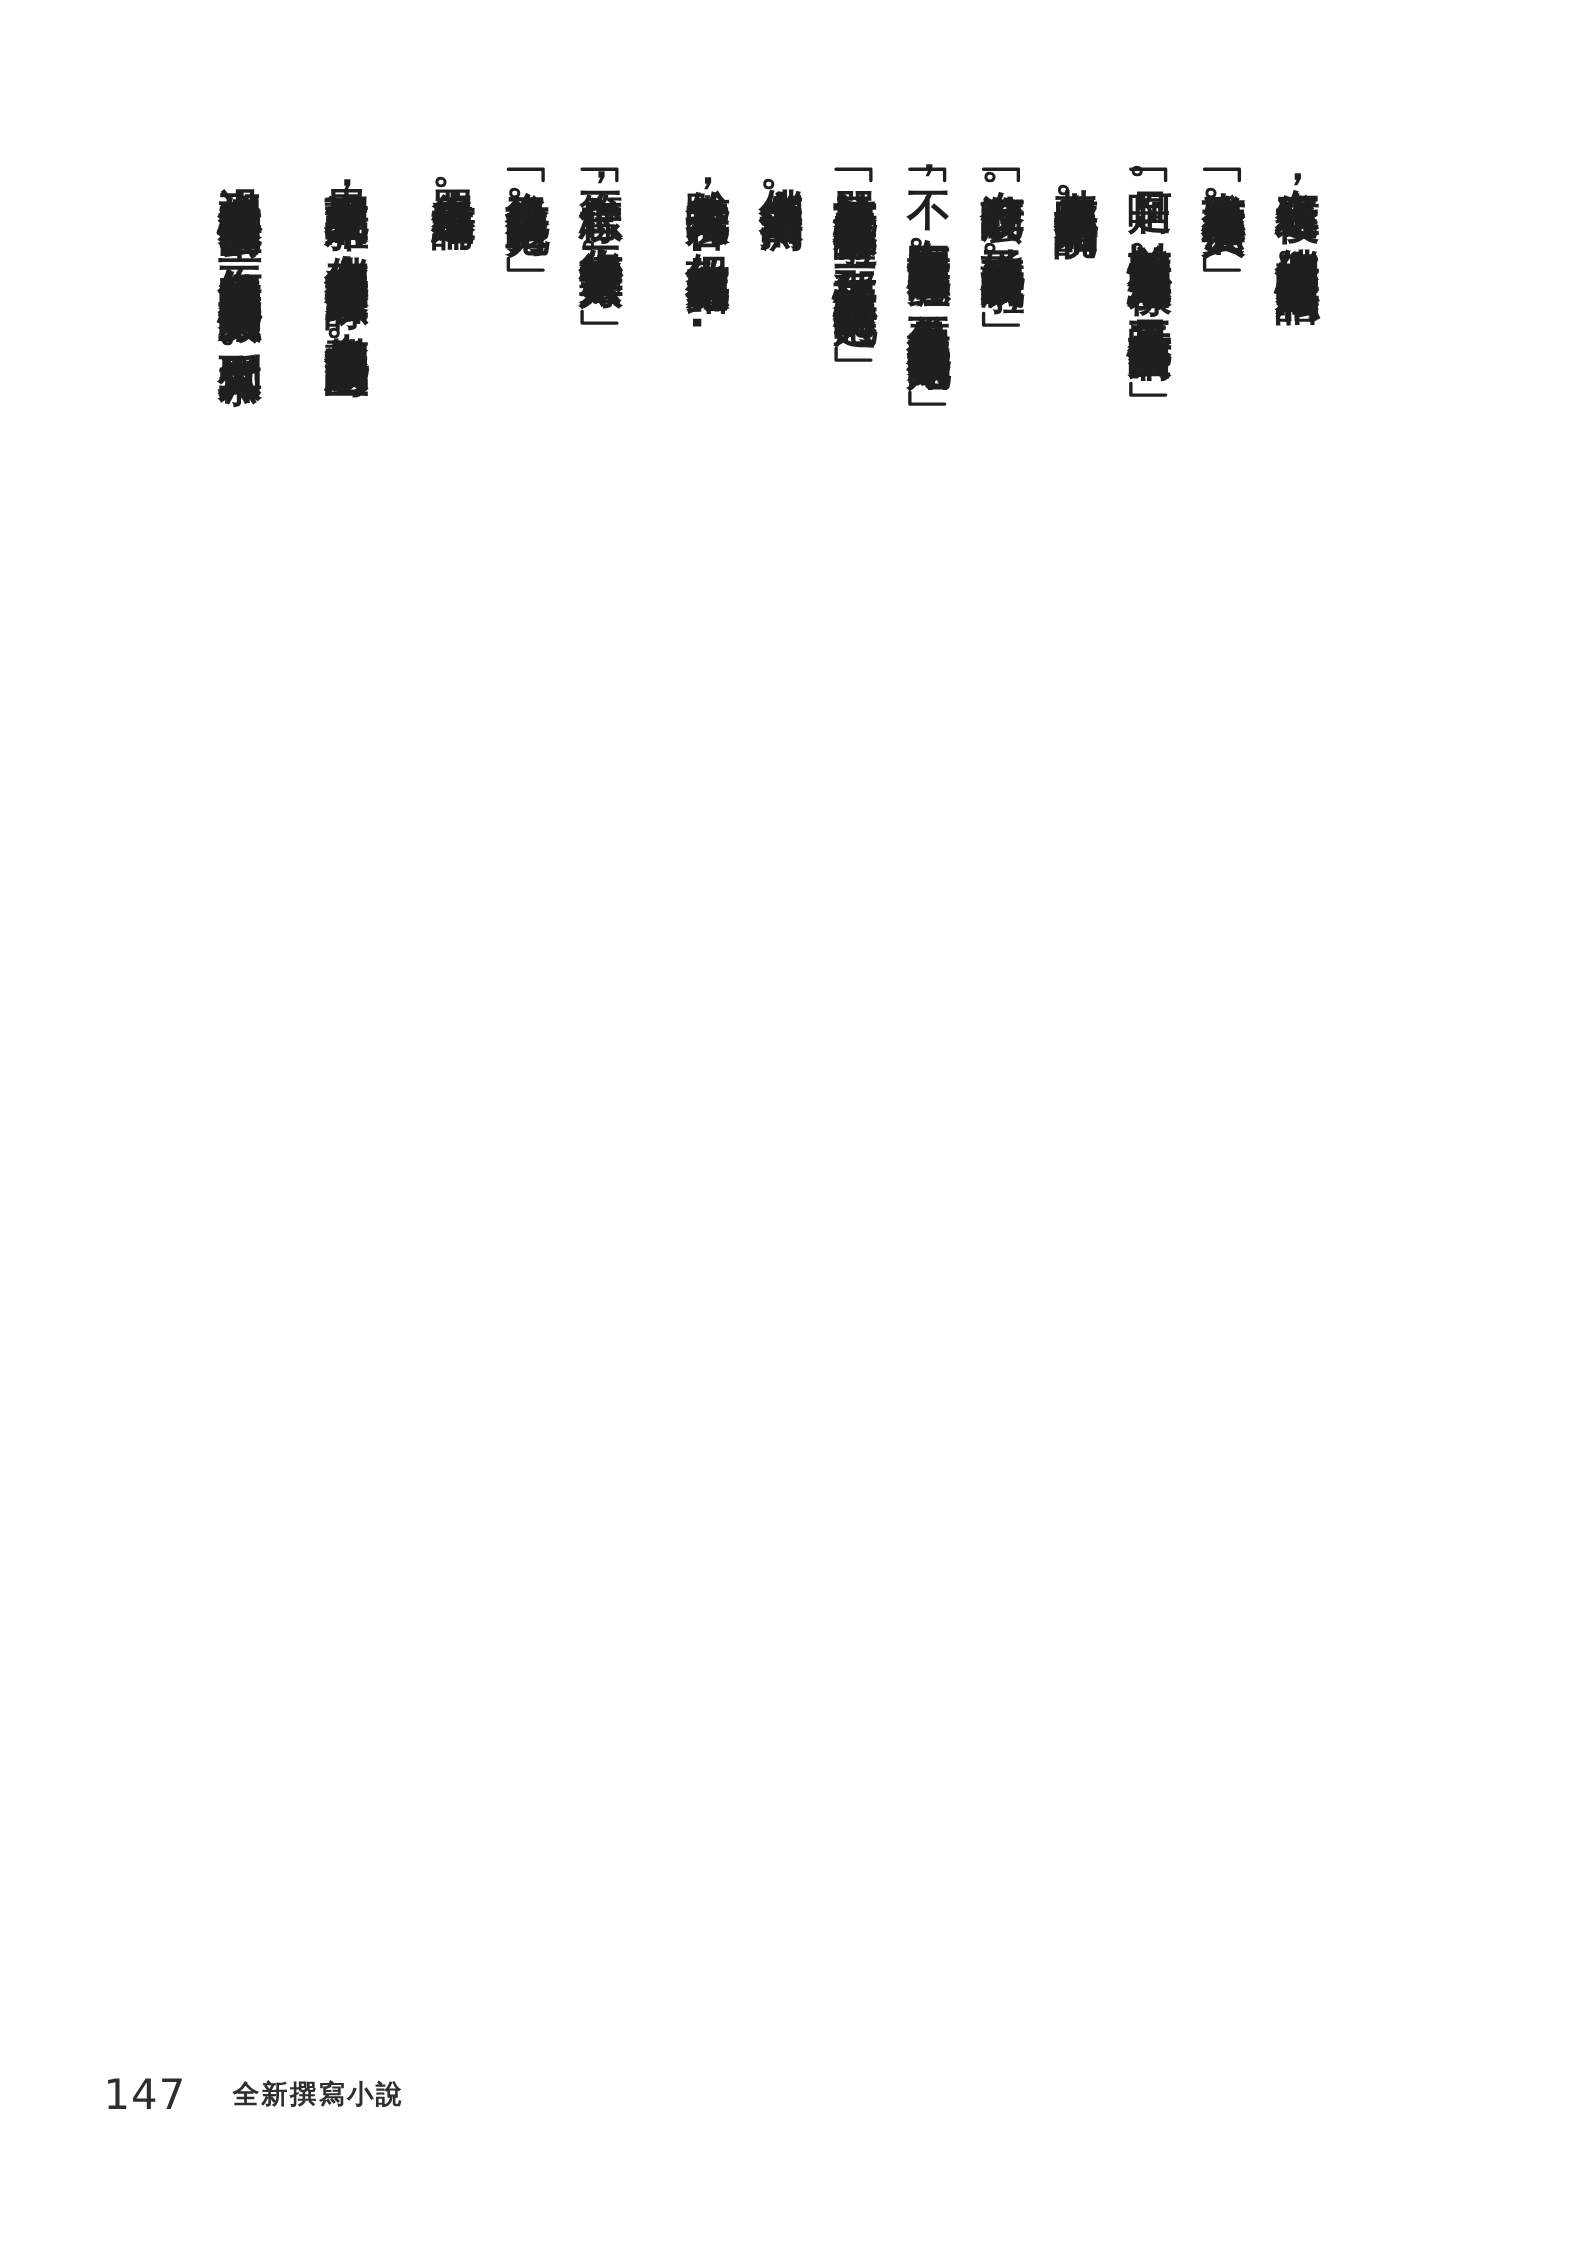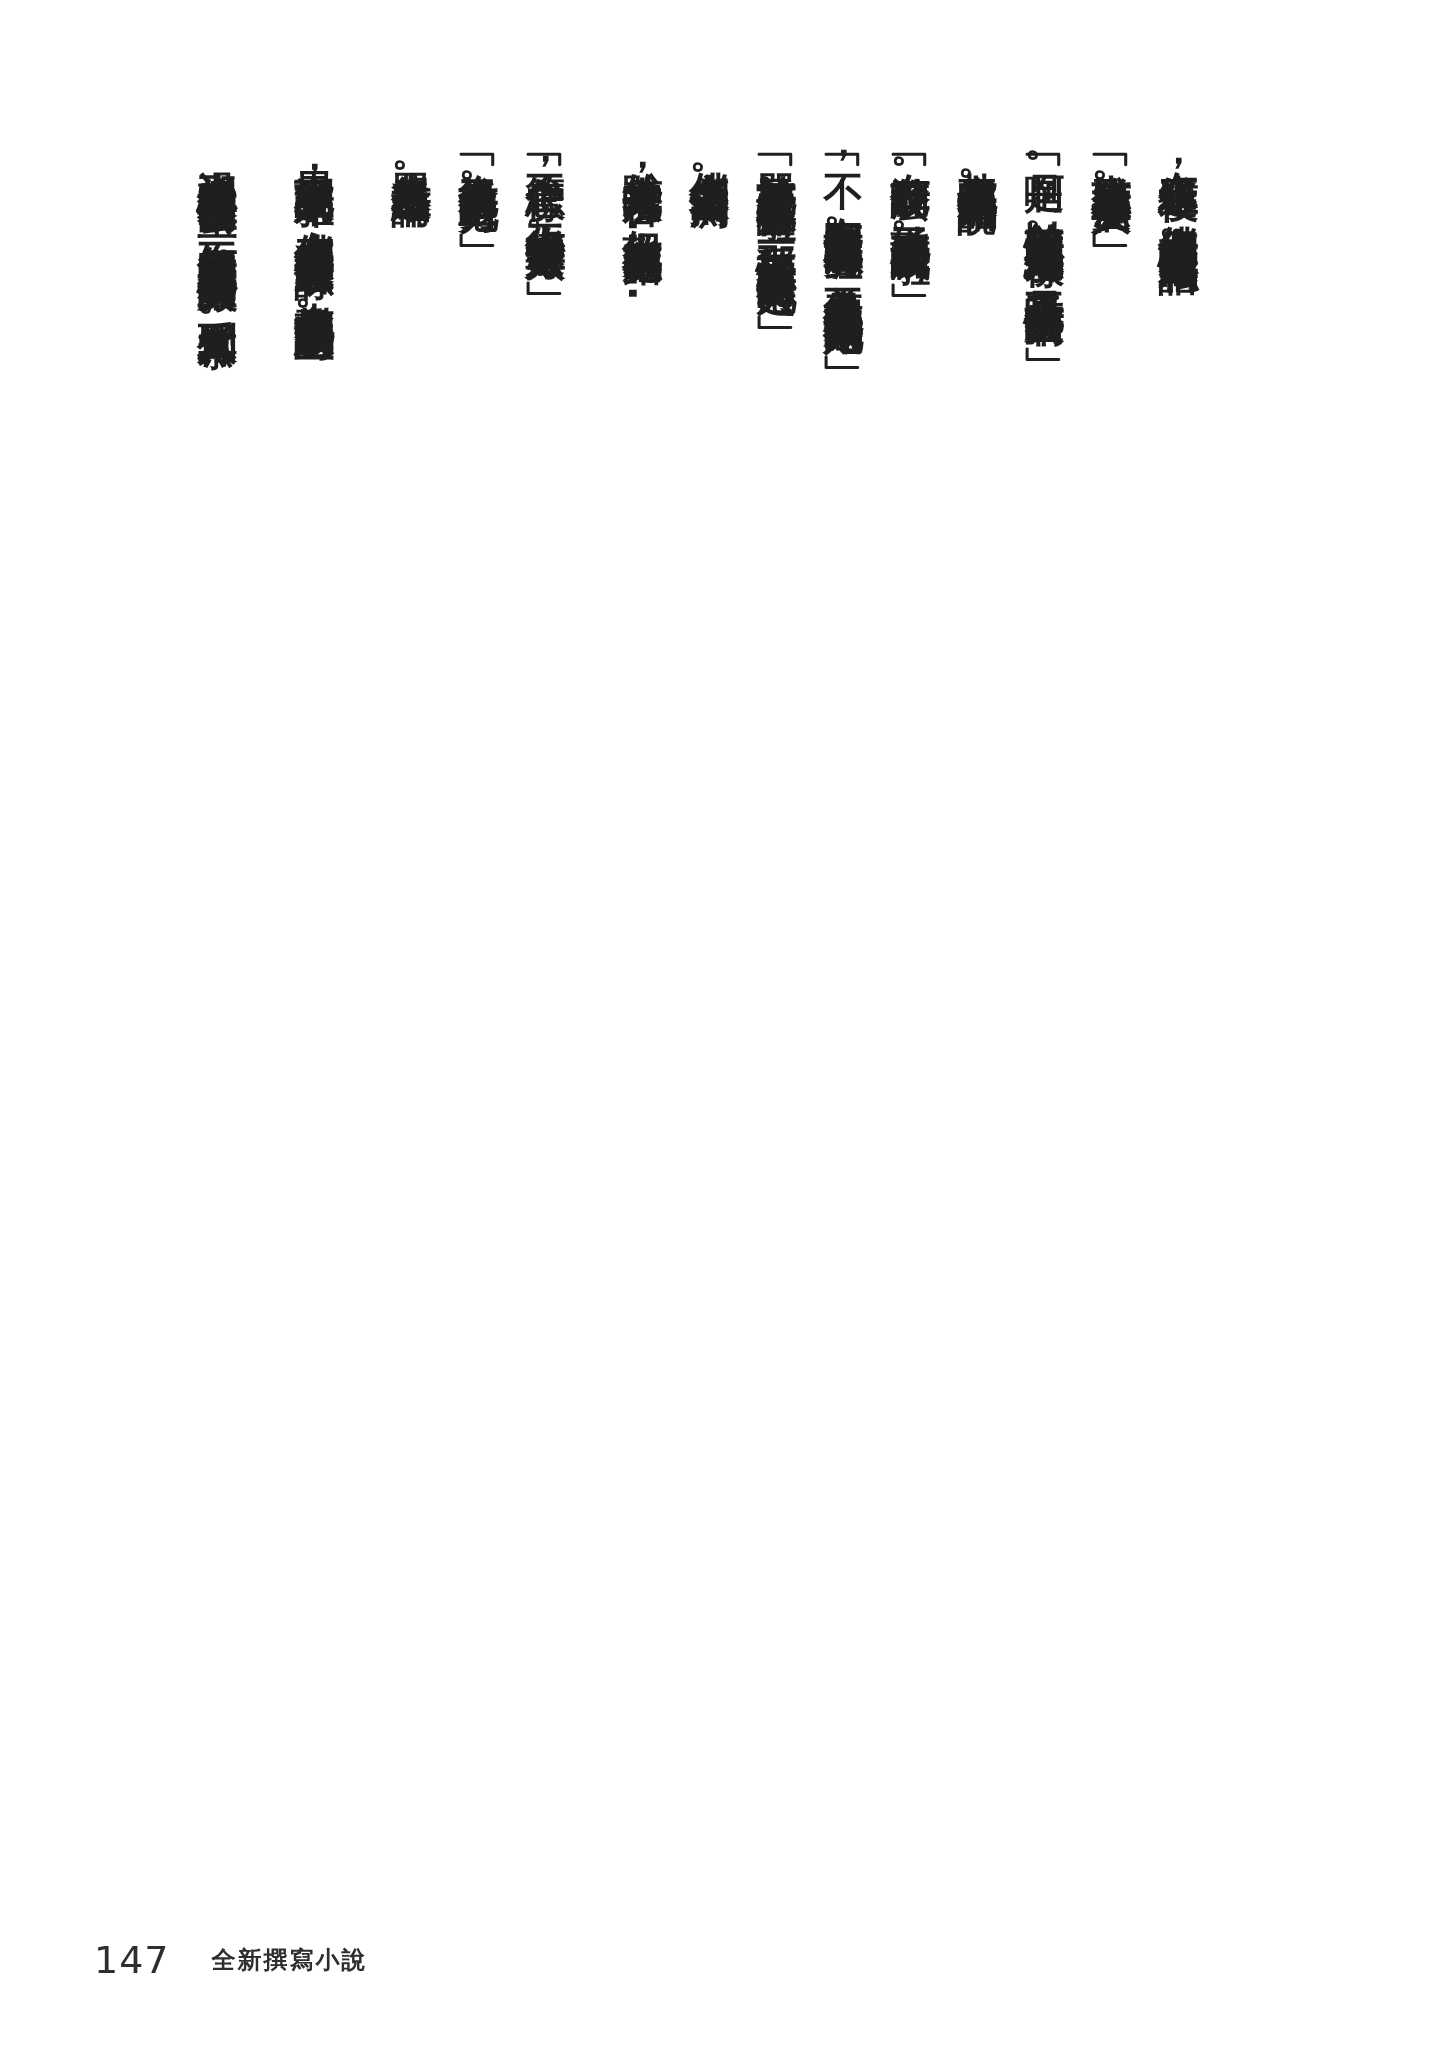--- a/index.html
+++ b/index.html
@@ -32,21 +32,21 @@
     padding: 0;
     line-height: 67px;      
     white-space: nowrap;    
   }
   .text-block p.gap-before {
     margin-block-start: 30px;
   }
   .footer {
     position: absolute;
     left: 94px;
-    top: 1938px;
+    top: 1882px;
     display: flex;
     align-items: center;
     color: #2e2e2e;
   }
   .page-number {
     font-size: 38px;
     font-weight: 500;
     letter-spacing: 1px;
     color: #2e2e2e;
   }

